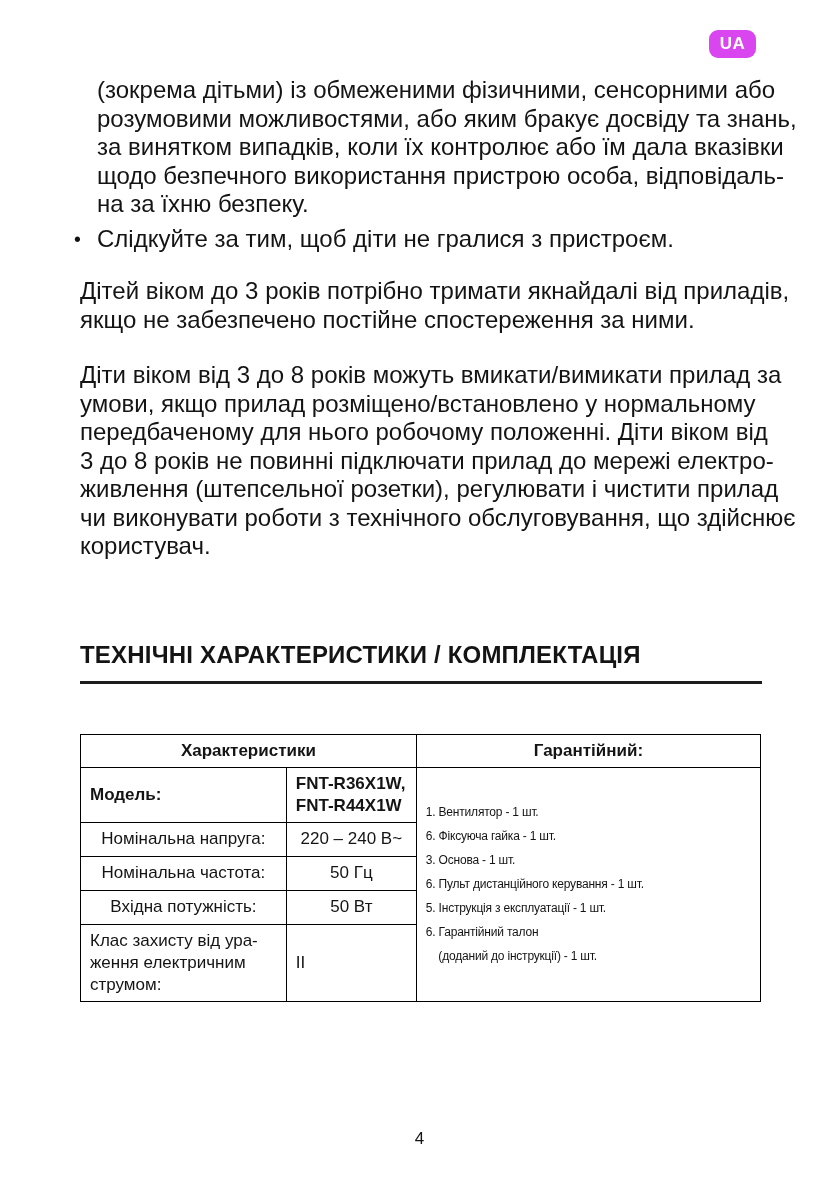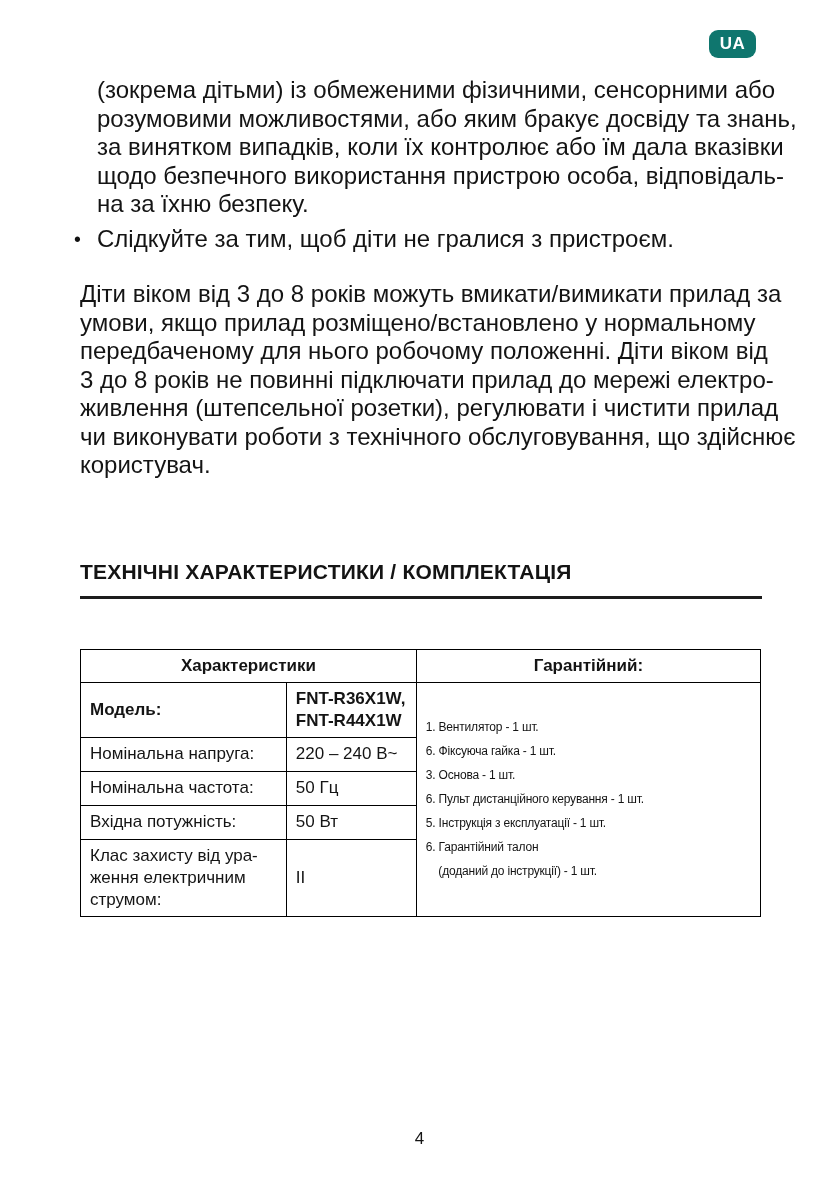--- a/index.html
+++ b/index.html
@@ -12,21 +12,21 @@
     color: #111111;
   }
   .page { position: absolute; inset: 0; }
 
   .lang-badge {
     position: absolute;
     top: 30px;
     right: 83px;
     width: 47px;
     height: 28px;
-    background: #0f766e;
+    background: #d946ef;
     border-radius: 9px;
     color: #ffffff;
     font-weight: bold;
     font-size: 17px;
     display: flex;
     align-items: center;
     justify-content: center;
     letter-spacing: 0.5px;
   }
 
@@ -56,21 +56,21 @@
     line-height: 28.5px;
     text-align: left;
   }
   .bullet-row .para { flex: 1; }
 
   .spaced-1 { margin-top: 24px; }
   .spaced-2 { margin-top: 27px; }
 
   .section-title {
     margin-top: 80px;
-    font-size: 21px;
+    font-size: 24px;
     font-weight: bold;
     letter-spacing: 0.2px;
     padding-bottom: 12px;
     border-bottom: 3px solid #1c1c1c;
     color: #141414;
   }
 
   table.specs-table {
     margin-top: 50px;
     border-collapse: collapse;
@@ -87,21 +87,21 @@
   .specs-table th {
     font-weight: bold;
     text-align: center;
     padding: 6px 0;
     height: 32px;
   }
   .col-label { width: 206px; }
   .col-value { width: 130px; }
   .col-pkg   { width: 345px; }
   .row-model td { height: 50px; }
-  .row-single td { height: 34px; }
+  .row-single td { height: 34px; text-align: center; }
   .row-class td { height: 76px; }
   .cell-pre { white-space: pre; line-height: 22px; }
   .bold { font-weight: bold; }
 
   .pkg-cell {
     vertical-align: top;
     padding: 6px 4px 6px 8px;
   }
   .pkg-item {
     font-size: 12px;
@@ -133,20 +133,22 @@
 розумовими можливостями, або яким бракує досвіду та знань,
 за винятком випадків, коли їх контролює або їм дала вказівки
 щодо безпечного використання пристрою особа, відповідаль-
 на за їхню безпеку.</p>
 
     <div class="bullet-row">
       <span class="bullet-marker">•</span>
       <p class="para">Слідкуйте за тим, щоб діти не гралися з пристроєм.</p>
     </div>
 
+    <p class="para spaced-1">Дітей віком до 3 років потрібно тримати якнайдалі від приладів,
+якщо не забезпечено постійне спостереження за ними.</p>
 
     <p class="para spaced-2">Діти віком від 3 до 8 років можуть вмикати/вимикати прилад за
 умови, якщо прилад розміщено/встановлено у нормальному
 передбаченому для нього робочому положенні. Діти віком від
 3 до 8 років не повинні підключати прилад до мережі електро-
 живлення (штепсельної розетки), регулювати і чистити прилад
 чи виконувати роботи з технічного обслуговування, що здійснює
 користувач.</p>
 
     <h2 class="section-title">ТЕХНІЧНІ ХАРАКТЕРИСТИКИ / КОМПЛЕКТАЦІЯ</h2>

